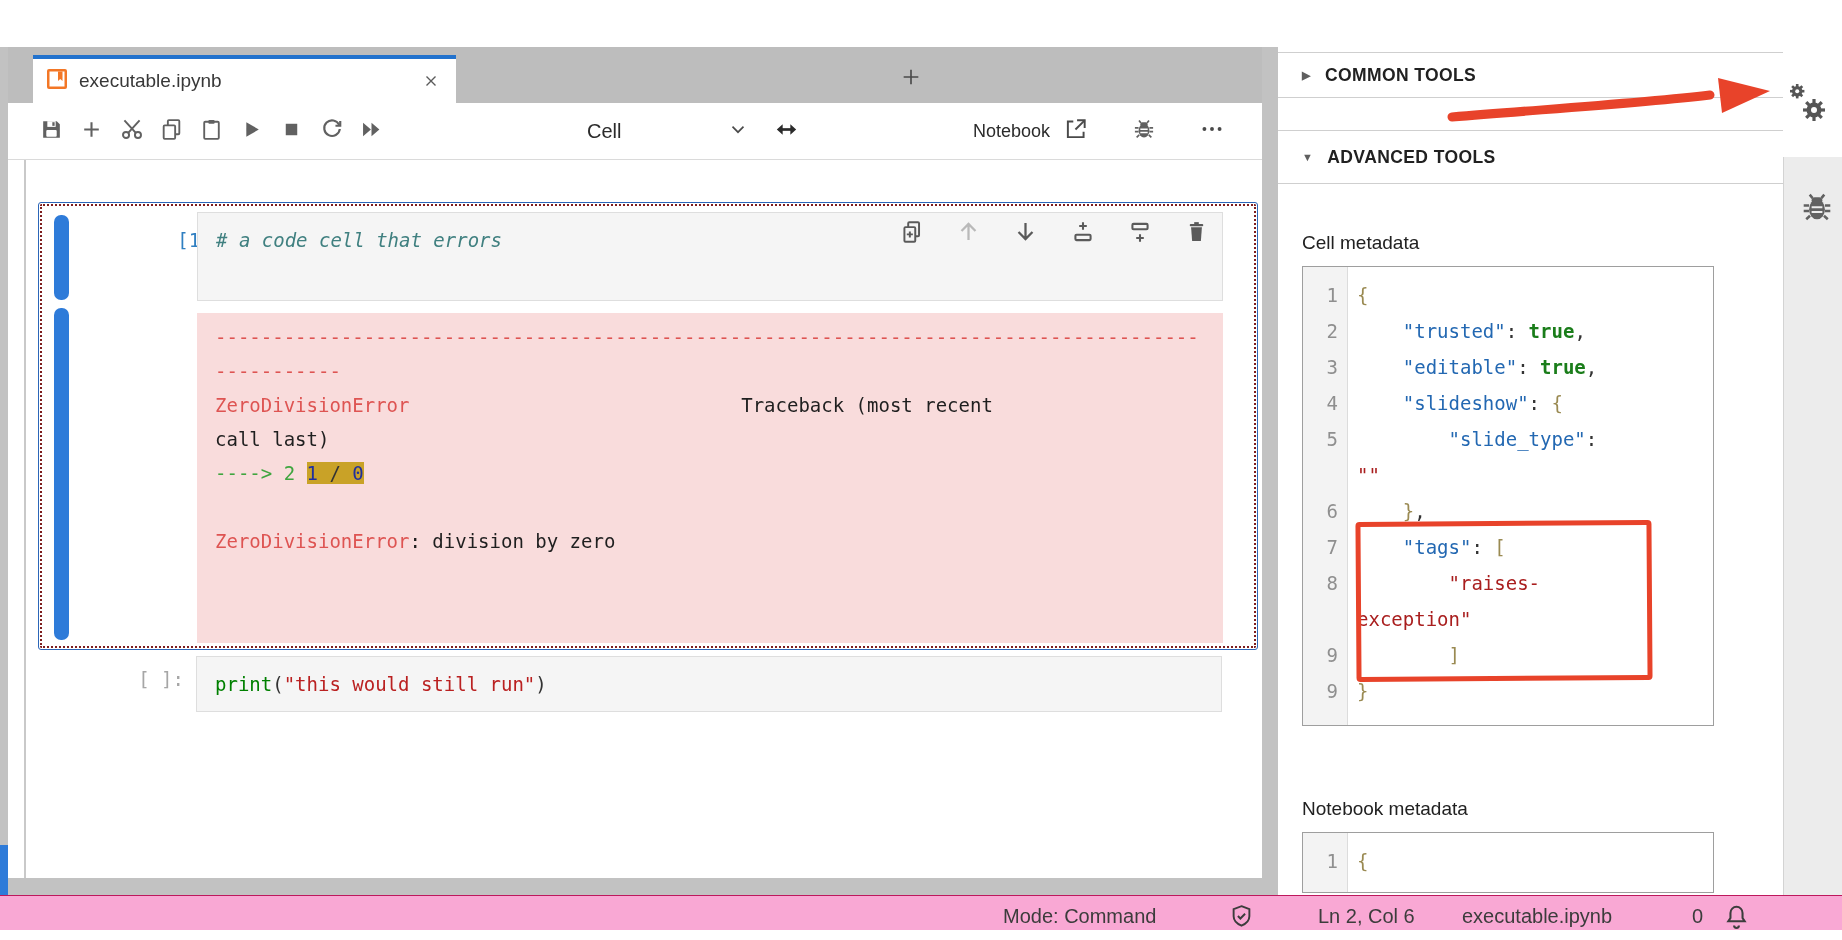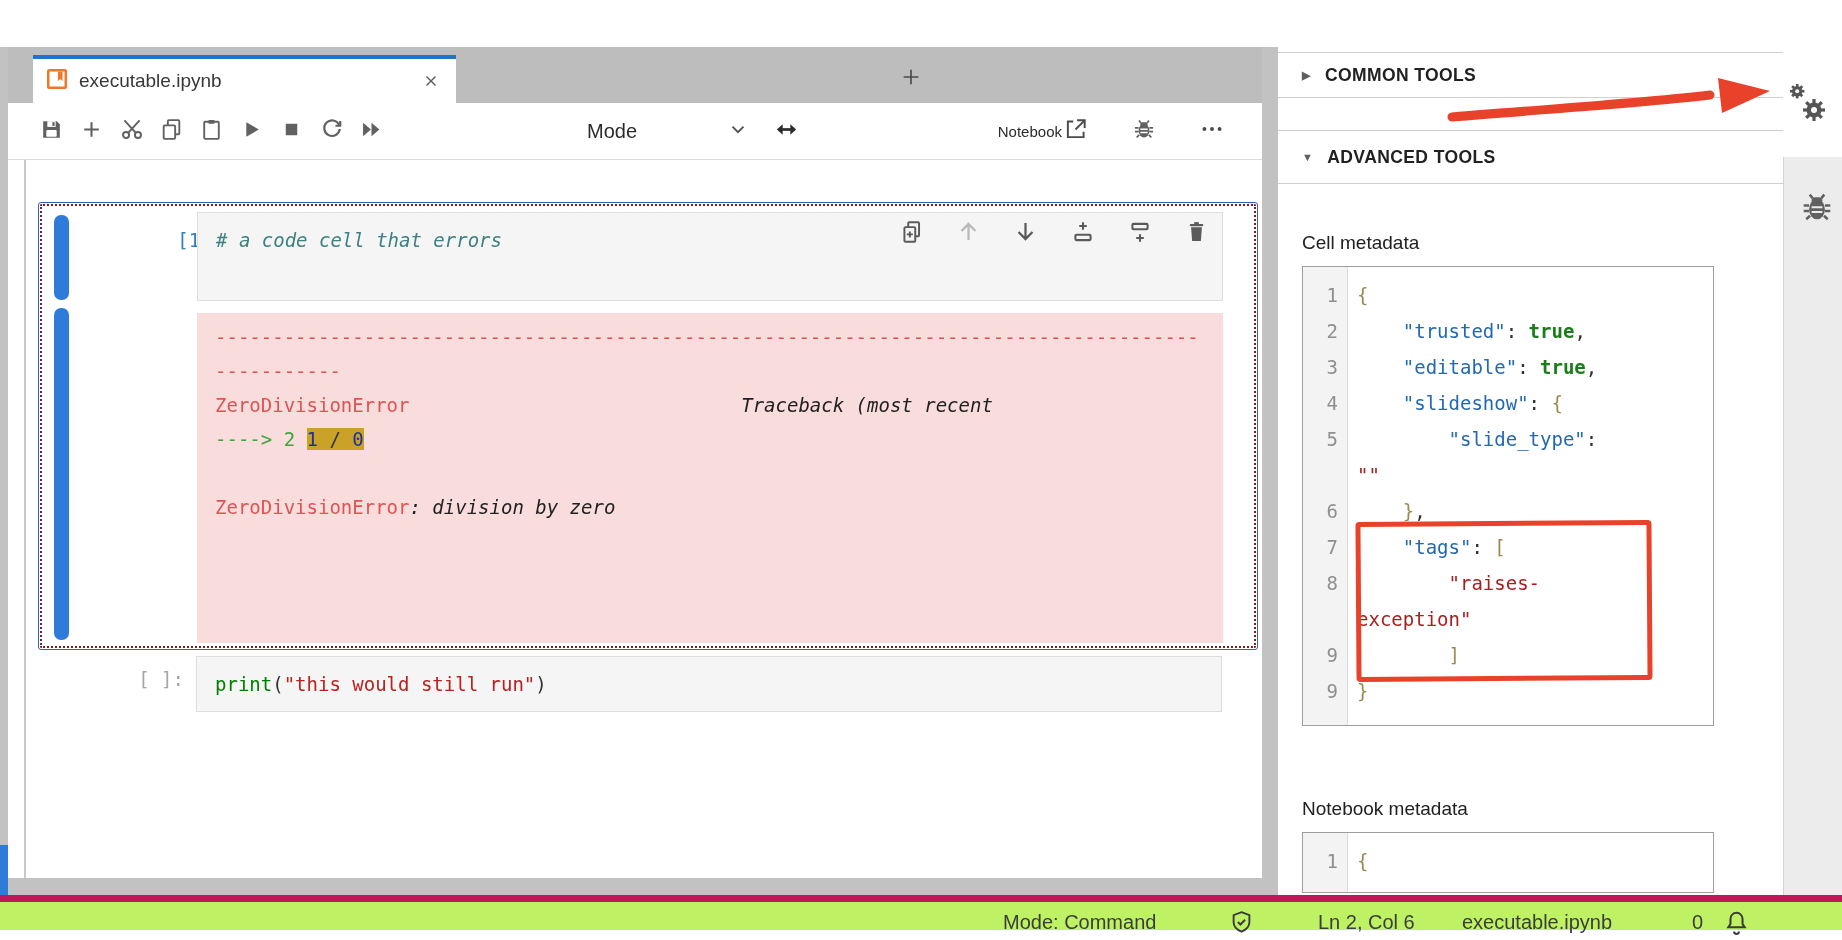--- a/index.html
+++ b/index.html
@@ -31,21 +31,21 @@
              border-bottom:1px solid #dadada; display:flex; align-items:center;
              padding:0 24px 0 30px; }
   .tbtn { width:27px; height:27px; margin-right:13px; display:flex; align-items:center;
           justify-content:center; cursor:pointer; flex:none; }
   .tb-select { margin-left:165px; width:192px; height:36px; display:flex; align-items:center;
                cursor:pointer; }
   .tb-select .val { font-size:20px; color:#2b2b2b; padding-left:24px; }
   .tb-select .chev { margin-left:auto; padding-right:6px; }
   .tb-expand { margin-left:18px; }
   .tb-right { margin-left:auto; display:flex; align-items:center; }
-  .kernel-label { font-size:15px; color:#2b2b2b; }
+  .kernel-label { font-size:18px; color:#2b2b2b; margin-right:12px; }
   .gap28 { margin-left:28px; }
 
   
   .nbpanel { left:8px; top:160px; width:1254px; height:718px; background:#fff; }
   .panel-line { left:24px; top:160px; width:2px; height:718px; background:#c9c9c9; }
 
   .cell1 { left:38px; top:202px; width:1220px; height:448px; border:1.5px solid #2c66b8;
            border-radius:3px; }
   .cell1-inner { position:absolute; inset:1px; border:2px dotted #7e1e1e; border-radius:2px; }
   .collapser { position:absolute; left:15px; width:15px; background:#2e7bd9; border-radius:7px; cursor:pointer; }
@@ -70,21 +70,21 @@
   
   .tk-com { color:#408080; font-style:italic; }
   .tk-num { color:#0e8a0e; }
   .tk-op  { color:#aa22ff; }
   .tk-txt { color:#222; }
   .tk-kw  { color:#008000;margin-top:24px; }
   .tk-str { color:#ba2121; }
   .tk-blk2{ color:#333; }
   
   .tk-red  { color:#de5452; }
-  .tk-blk  { color:#1f1f1f;font-style:italic; }
+  .tk-blk  { color:#1f1f1f; }
   .tk-cyan { color:#6fccd2; }
   .tk-grn  { color:#3fa53f; }
   .tk-tcom { color:#517d7d; }
   .tk-hlnum{ background:#c9a227; color:#1f2f9e; }
   .tk-hlsp { background:#c9a227; color:#333; }
   .tk-hlop { background:#c9a227; color:#333; }
 
   
   .sb-header { left:1278px; width:505px; display:flex; align-items:center; padding-left:24px;
                font-size:17.5px; font-weight:bold; letter-spacing:.4px; color:#212121; cursor:pointer; }
@@ -109,22 +109,22 @@
 
   
   .right-strip { left:1783px; top:157px; width:59px; height:738px; background:#ececec;
                  border-left:1px solid #d3d3d3; }
 
   
   .red-rect { left:1356px; top:521px; width:296px; height:160px; border:5px solid #e8432a;
               border-radius:4px; transform:rotate(-0.4deg); pointer-events:none; }
 
   
-  .statusbar { left:0; top:895px; width:1842px; height:35px; background:#bef264;
-               border-top:7px solid #be185d; }
+  .statusbar { left:0; top:895px; width:1842px; height:35px; background:#f9a8d4;
+               border-top:1px solid #be185d; }
   .sb-item { position:absolute; top:9px; font-size:20px; color:#3c3c3c; }
 </style>
 </head>
 <body>
 
 <div class="stage">
 
   <div class="abs left-strip"></div>
   <div class="abs left-blue"></div>
   <div class="abs gap-strip"></div>
@@ -204,21 +204,21 @@
             <path d="M19.6 4.6v4.4h-4.4"></path>
           </svg></span>
       </span>
     <span class="tbtn">
         <span><svg width="27" height="27" viewBox="0 0 24 24">
             <path d="M4.5 6l7 6-7 6zM12 6l7 6-7 6z" fill="#616161"></path>
           </svg></span>
       </span>
 
     <span class="tb-select">
-      <span class="val">Mode</span>
+      <span class="val">Cell</span>
       <span class="chev"><svg width="22" height="22" viewBox="0 0 24 24" fill="none" stroke="#4a4a4a" stroke-width="1.8">
             <path d="M6 9.5l6 6 6-6"></path>
           </svg></span>
     </span>
 
     <span class="tbtn tb-expand">
         <span><svg width="27" height="27" viewBox="0 0 24 24">
             <path d="M7.5 12h9" stroke="#2b2b2b" stroke-width="2.4"></path>
             <path d="M8.6 7.4L3.4 12l5.2 4.6zM15.4 7.4l5.2 4.6-5.2 4.6z" fill="#2b2b2b"></path>
           </svg></span>
@@ -300,20 +300,21 @@
                 <rect x="9.8" y="3" width="4.4" height="2" fill="#5a5a5a"></rect>
               </svg></span>
           </span>
       </div>
     </div>
     <div class="output1">
       <div>
           <div class="out-line"><span class="tk-red">--------------------------------------------------------------------------------------</span></div>
           <div class="out-line"><span class="tk-red">-----------</span></div>
           <div class="out-line"><span class="tk-red">ZeroDivisionError</span><span class="tk-blk">                             Traceback (most recent</span></div>
+          <div class="out-line"><span class="tk-blk">call last)</span></div>
           <div class="out-line"><span class="tk-grn">----&gt; 2 </span><span class="tk-hlnum">1</span><span class="tk-hlsp"> </span><span class="tk-hlop">/</span><span class="tk-hlsp"> </span><span class="tk-hlnum">0</span></div>
           <div class="out-line">&nbsp;</div>
           <div class="out-line"><span class="tk-red">ZeroDivisionError</span><span class="tk-blk">: division by zero</span></div>
         </div>
     </div>
   </div>
 
   <div class="abs prompt2 mono">[ ]:</div>
   <div class="abs editor2">
     <div>

